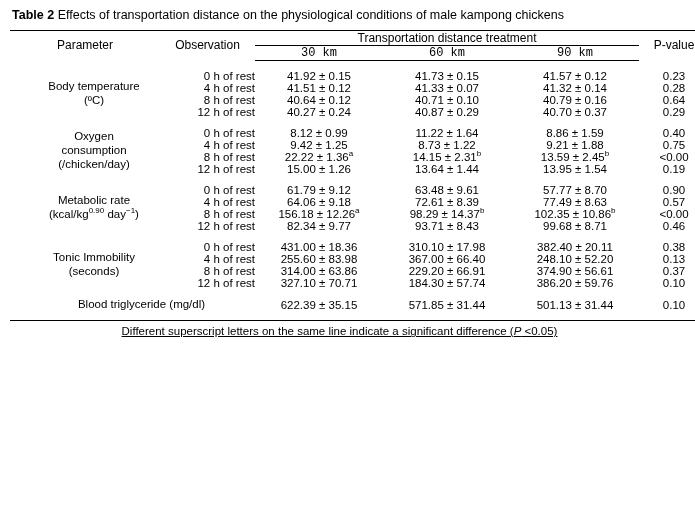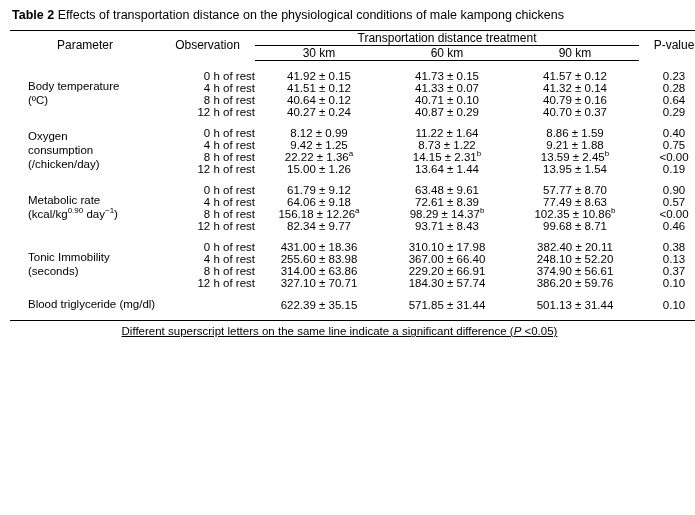--- a/index.html
+++ b/index.html
@@ -53,34 +53,35 @@
   .hdr-row td.param {
     text-align: center;
   }
   .span-line {
     border-bottom: 1px solid #000;
   }
   .sub-hdr td {
     text-align: center;
     padding: 3px 2px 4px 2px;
     font-size: 12px;
+    font-family: Liberation Mono, monospace;
   }
   .col-param { width: 150px; }
   .col-obs { width: 95px; }
   .col-d { width: 128px; }
   .col-p { width: 70px; }
 
   .data-row td {
     padding: 2.5px 2px;
     font-size: 11.5px;
     text-align: center;
     white-space: nowrap;
   }
   .data-row td.param-cell {
-    text-align: left;
+    text-align: center;
     padding-left: 18px;
     line-height: 1.2;
   }
   .data-row td.obs-cell {
     text-align: right;
   }
   .group-gap td {
     height: 9px;
     padding: 0;
   }

